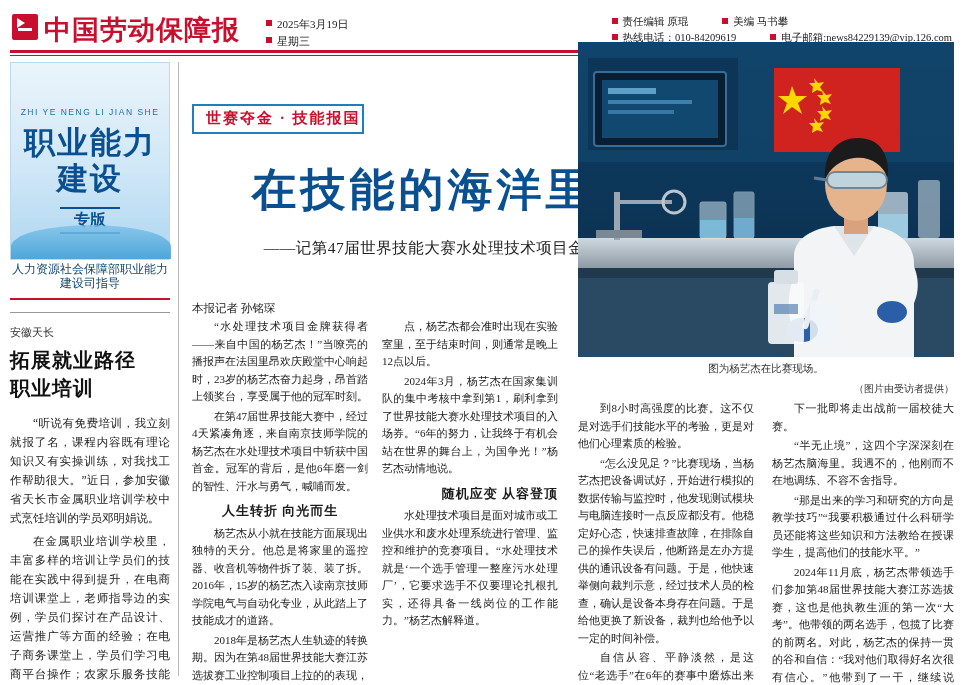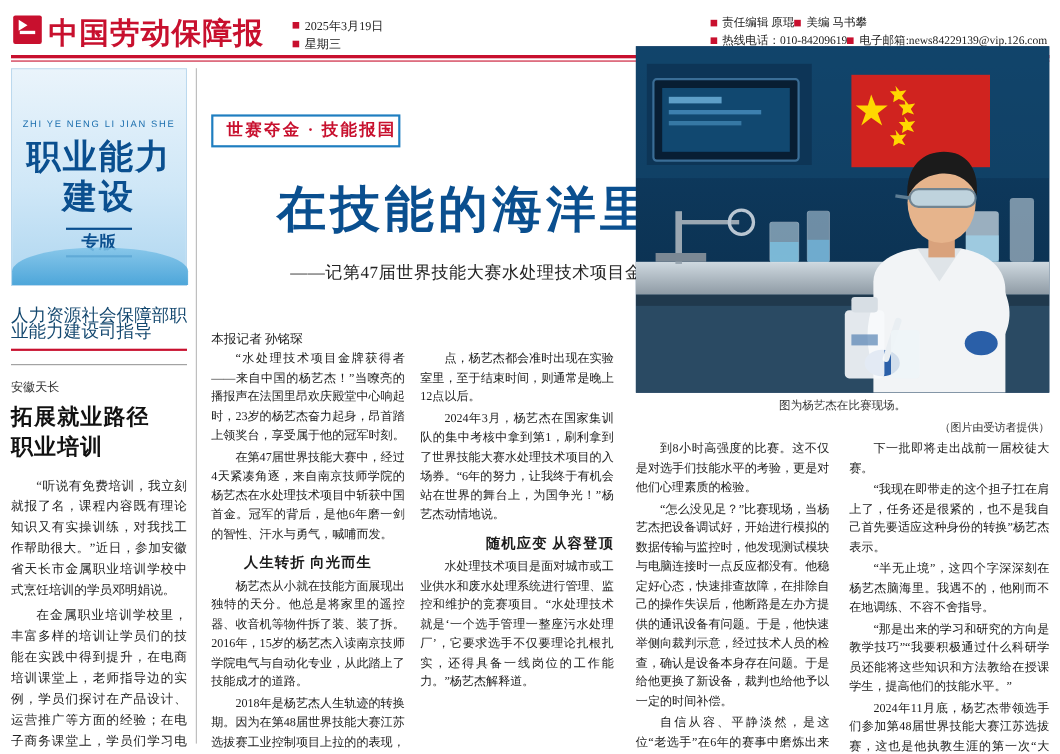--- a/index.html
+++ b/index.html
@@ -44,21 +44,21 @@
   }
   .mh-date div { position: relative; padding-left: 11px; }
   .mh-date div::before {
     content: ""; position: absolute; left: 0; top: 4px;
     width: 6px; height: 6px; background: #c8102e;
   }
   .mh-staff {
     margin-left: auto; margin-top: 14px; margin-right: 12px;
     font-size: 10.5px; color: #222; line-height: 16px;
   }
-  .mh-staff .row { display: flex; }
+  .mh-staff .row { display: flex; gap: 34px; }
   .mh-staff span { position: relative; padding-left: 11px; white-space: nowrap; }
   .mh-staff span::before {
     content: ""; position: absolute; left: 0; top: 4px;
     width: 6px; height: 6px; background: #c8102e;
   }
   .mh-rule {
     position: absolute; left: 10px; top: 50px; width: 944px; height: 3px;
     background: #c8102e;
   }
   .mh-rule2 {
@@ -89,21 +89,21 @@
     border-top: 2px solid #0a4f8f; border-bottom: 2px solid #0a4f8f;
     padding: 1px 14px; font-size: 16px; font-weight: bold; color: #0a4f8f;
   }
   .lc-wave {
     position: absolute; left: 0; bottom: 0; width: 160px; height: 34px;
     background: linear-gradient(180deg,#7fc3e8,#3d9ed6);
     border-radius: 60% 60% 0 0 / 26px 26px 0 0;
     opacity: .85;
   }
   .lc-dept {
-    font-size: 16px; color: #14486f; text-align: left; margin-top: 21px;
+    font-size: 12px; color: #14486f; text-align: center; margin-top: 2px;
     line-height: 14px;
   }
   .lc-redline {
     width: 160px; height: 2px; background: #c8102e; margin-top: 8px;
   }
 
   .lc-head {
     margin-top: 18px; position: relative; height: 30px;
   }
   .lc-head .frame {
@@ -354,20 +354,19 @@
 
   <div class="col-c">
     <p>到8小时高强度的比赛。这不仅是对选手们技能水平的考验，更是对他们心理素质的检验。</p>
     <p>“怎么没见足？”比赛现场，当杨艺杰把设备调试好，开始进行模拟的数据传输与监控时，他发现测试模块与电脑连接时一点反应都没有。他稳定好心态，快速排查故障，在排除自己的操作失误后，他断路是左办方提供的通讯设备有问题。于是，他快速举侧向裁判示意，经过技术人员的检查，确认是设备本身存在问题。于是给他更换了新设备，裁判也给他予以一定的时间补偿。</p>
     <p>自信从容、平静淡然，是这位“老选手”在6年的赛事中磨炼出来的品质。他曾带来采茶支集作为“小场省”，教练指为了磨练我的心态和注意力，会在我做实验的时候大声唱歌、拿大喇叭放广场舞蹈，还故关义。还文广播。我的好心态和专注力就是在这样情况下锻炼出来的。”</p>
 
   </div>
 
   <div class="col-d">
     <p>下一批即将走出战前一届校徒大赛。</p>
-    <p>“我现在即带走的这个担子扛在肩上了，任务还是很紧的，也不是我自己首先要适应这种身份的转换”杨艺杰表示。</p>
     <p>“半无止境”，这四个字深深刻在杨艺杰脑海里。我遇不的，他刚而不在地调练、不容不舍指导。</p>
     <p>“那是出来的学习和研究的方向是教学技巧”“我要积极通过什么科研学员还能将这些知识和方法教给在授课学生，提高他们的技能水平。”</p>
     <p>2024年11月底，杨艺杰带领选手们参加第48届世界技能大赛江苏选拔赛，这也是他执教生涯的第一次“大考”。他带领的两名选手，包揽了比赛的前两名。对此，杨艺杰的保持一贯的谷和自信：“我对他们取得好名次很有信心。”他带到了一干，继续说道：“但是的兼近还有阻路，请确结束还有圆家集训队的选拔赛，我希望他们能在那里继续更加的动作和最实相的实验技巧传授给他们，以最严格的标准要求他们，力争每次都刷新自己的记录。”</p>
 
   </div>
 
 </div>
 
 </body></html>

